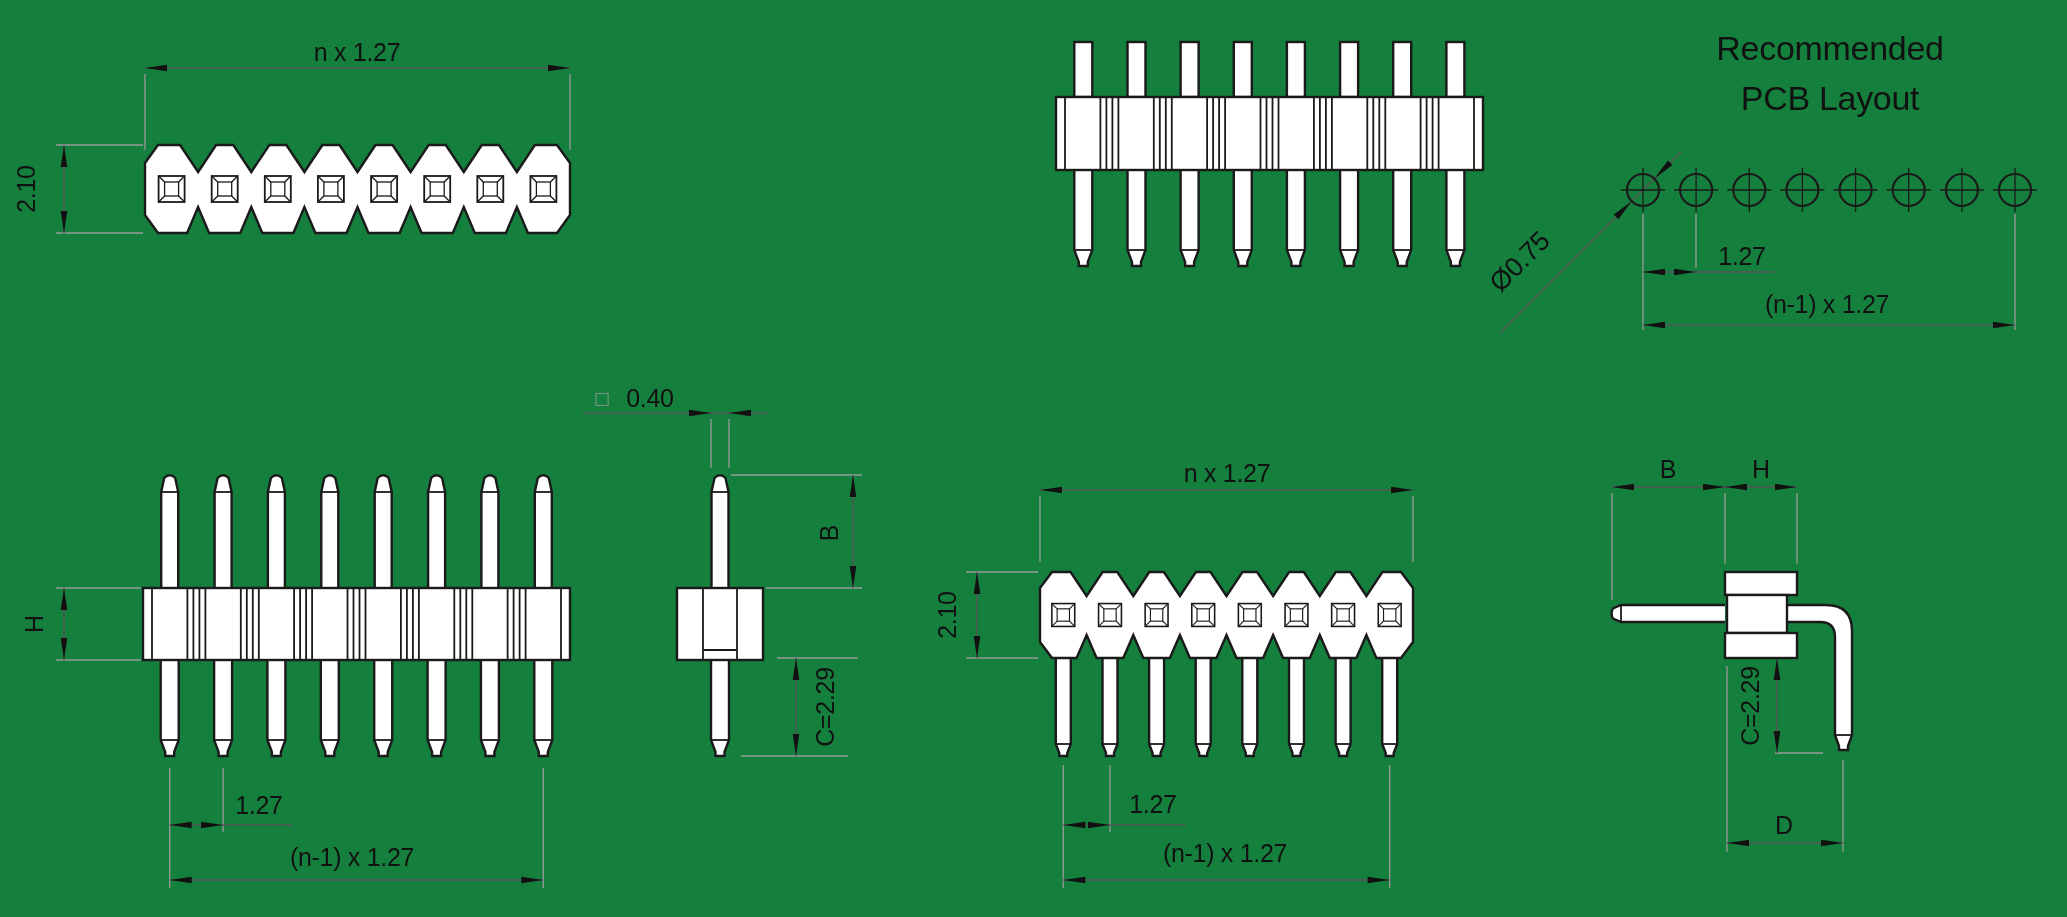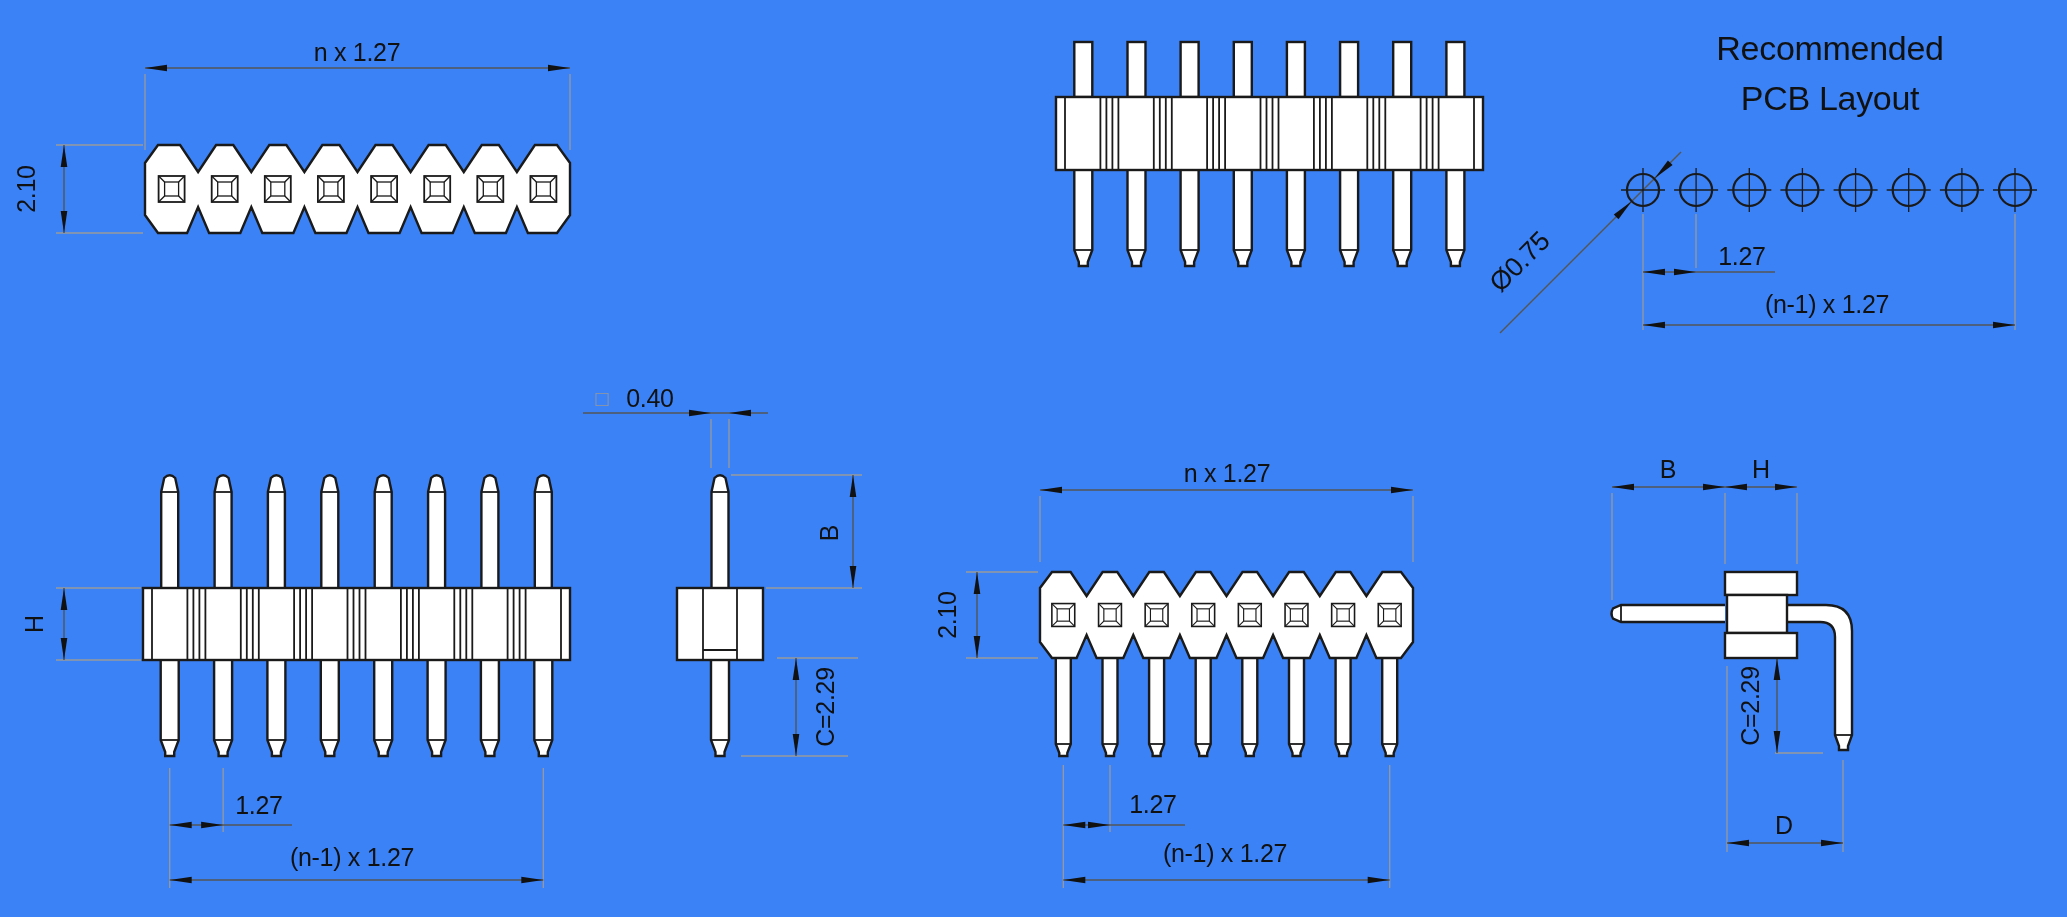--- a/index.html
+++ b/index.html
@@ -1,16 +1,16 @@
 <!DOCTYPE html>
 <html><head>
 <meta charset="utf-8">
 <style>
   html,body{margin:0;padding:0;background:#fff;}
-  .stage{position:relative;width:2067px;height:917px;background:#3b82f6;overflow:hidden;text-decoration:underline;}
+  .stage{position:relative;width:2067px;height:917px;background:#15803d;overflow:hidden;text-decoration:underline;}
   svg{display:block;}
   .outline{fill:#ffffff;stroke:#1a1a1a;stroke-width:2.4;stroke-linejoin:miter;}
   .solid{fill:none;stroke:#1a1a1a;stroke-width:2.4;}
   .thin{fill:none;stroke:#1a1a1a;stroke-width:1.8;}
   .hair{fill:none;stroke:#1a1a1a;stroke-width:1.3;}
   .dim{fill:none;stroke:#555555;stroke-width:1.4;}
   .ext{fill:none;stroke:#9a9a9a;stroke-width:1.3;}
   .arr{fill:#111111;stroke:none;}
   text{font-family:"Liberation Sans","DejaVu Sans",sans-serif;font-size:25px;fill:#111;letter-spacing:-0.3px;}
   text.title{font-size:34px;}

